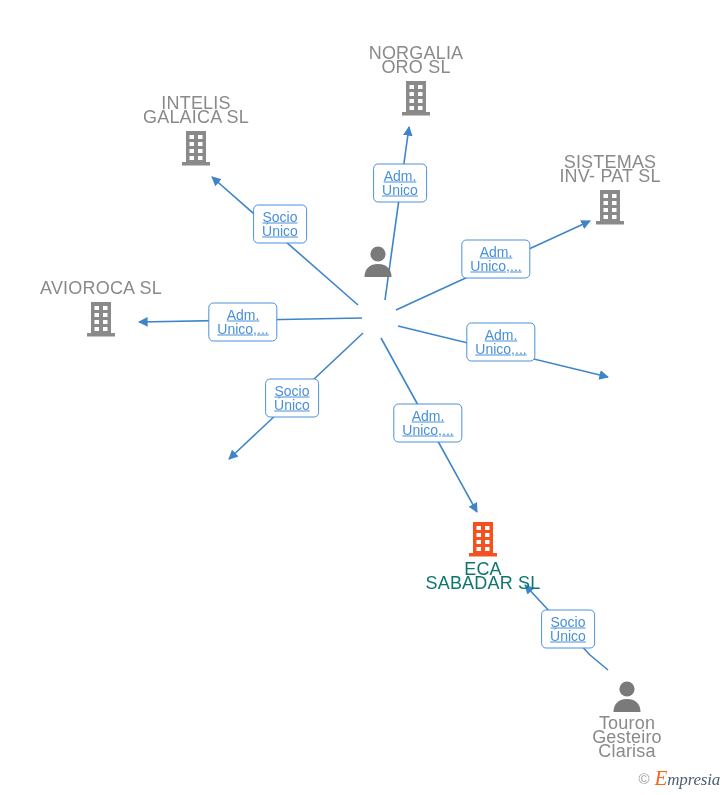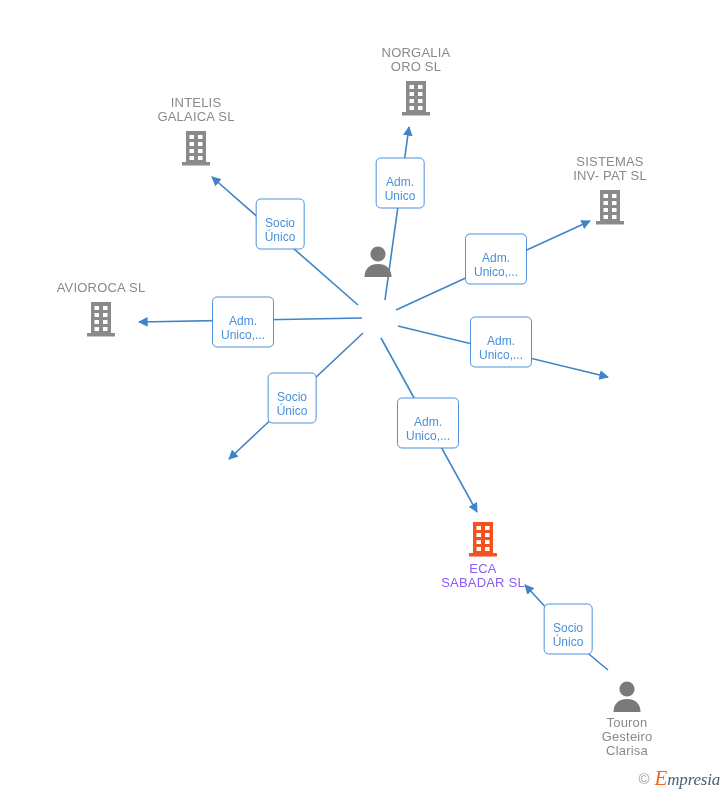--- a/index.html
+++ b/index.html
@@ -29,42 +29,43 @@
     margin-left: -70px;
     text-align: center;
     line-height: 14px;
   }
   .node .glyph {
     display: block;
     line-height: 0;
   }
   .node .node-label {
     display: block;
-    font-size: 13px;
+    font-size: 18px;
     color: #8a8a8a;
     letter-spacing: 0.2px;
     white-space: pre-line;
   }
   .node.label-above .node-label { margin-bottom: 3px; }
   .node.label-below .node-label { margin-top: 4px; }
-  .node.focal .node-label { color: #8b5cf6; }
+  .node.focal .node-label { color: #0f766e; }
 
   .edge-label {
     position: absolute;
     transform: translate(-50%, -50%);
     border: 1.4px solid #4a90d9;
     border-radius: 5px;
     background: #ffffff;
     color: #4a90d9;
-    font-size: 12px;
+    font-size: 14px;
     line-height: 14px;
-    padding: 16px 8px 5px 8px;
+    padding: 4px 8px 5px 8px;
     text-align: center;
     white-space: pre-line;
     box-sizing: border-box;
+    text-decoration: underline;
   }
   #watermark {
     position: absolute;
     right: 8px;
     bottom: 4px;
     display: flex;
     align-items: center;
     gap: 5px;
     font-size: 16px;
   }

